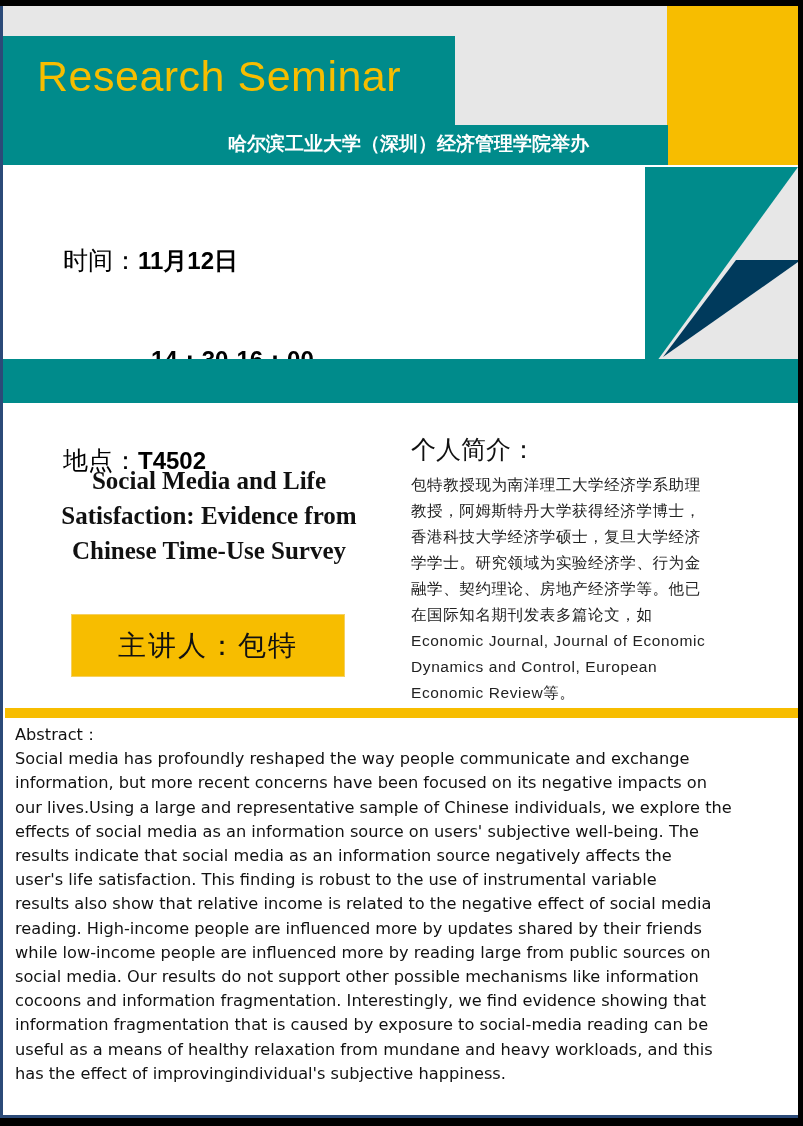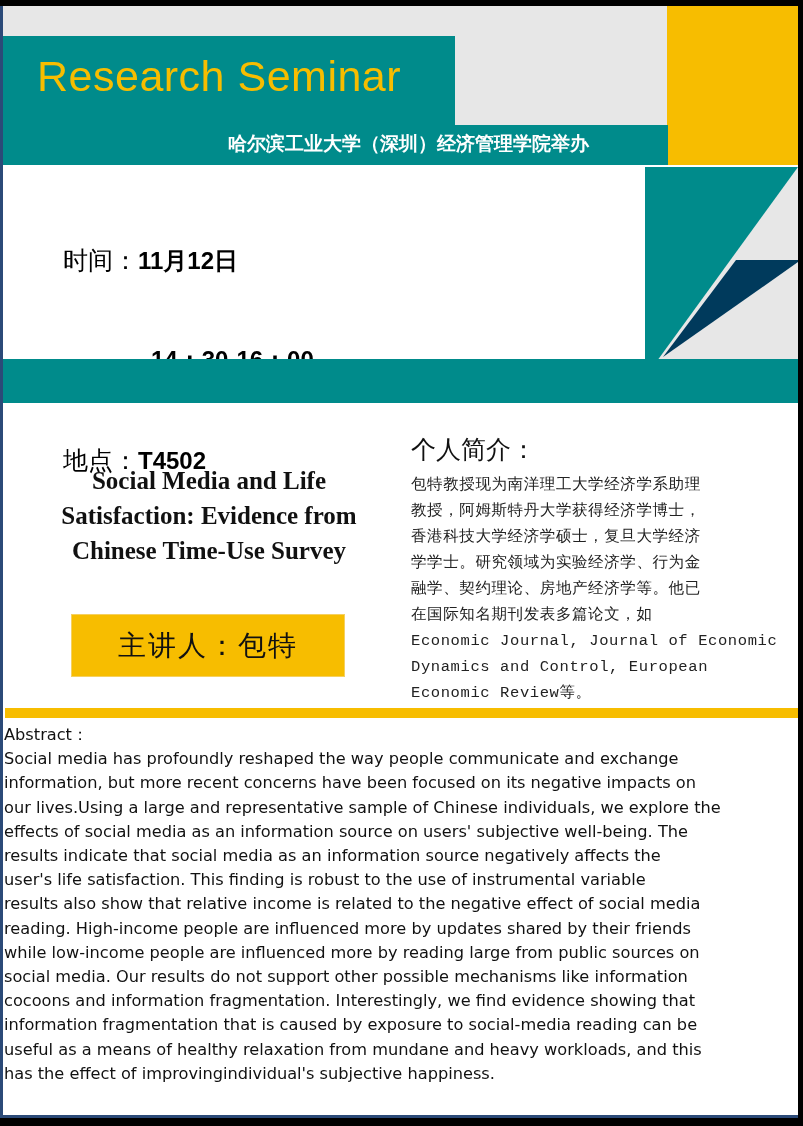--- a/index.html
+++ b/index.html
@@ -17,24 +17,24 @@
   .info-row { height: 52px; font-size: 24px; font-weight: bold; white-space: nowrap; margin-top: 48px; }
   .info-row .lbl { font-family: "DejaVu Serif", serif; font-weight: normal; font-size: 25px; }
   .info-row.indent { padding-left: 88px; }
   .yellow-box { left: 388px; top: 161px; width: 254px; height: 192px; background: #f7bd00; display: flex; flex-direction: column; align-items: center; justify-content: center; }
   .yellow-box .l1, .yellow-box .l2 { font-family: "DejaVu Serif", serif; font-size: 38px; color: #111; line-height: 52px; letter-spacing: 2px; }
   .shape-svg { left: 642px; top: 161px; }
   .teal-band { left: -3px; top: 353px; width: 801px; height: 44px; background: #008b8b; }
   .paper-title { left: 20px; top: 457px; width: 372px; text-align: center; font-family: "Liberation Serif", serif; font-weight: bold; font-size: 25px; line-height: 35px; color: #111; }
   .speaker { left: 68px; top: 608px; width: 274px; height: 63px; background: #f7bd00; border: 1px solid #f5d060; box-sizing: border-box; display: flex; align-items: center; justify-content: center; font-family: "DejaVu Serif", serif; font-size: 28px; color: #111; letter-spacing: 2px; }
   .bio-head { left: 408px; top: 427px; font-family: Liberation Sans, sans-serif; font-size: 25px; color: #111; }
-  .bio-text { left: 408px; top: 466px; width: 380px; font-family: Liberation Mono, monospace; font-size: 15.5px; line-height: 26px; color: #222; letter-spacing: 0.6px; }
+  .bio-text { left: 408px; top: 466px; width: 380px; font-family: Liberation Sans, sans-serif; font-size: 15.5px; line-height: 26px; color: #222; letter-spacing: 0.6px; }
   .bio-line { white-space: nowrap; }
   .yellow-line { left: 2px; top: 702px; width: 796px; height: 10px; background: #f7bd00; }
-  .abstract { left: 1px; top: 717px; width: 770px; font-family: "DejaVu Sans", sans-serif; font-size: 16.2px; line-height: 24.2px; color: #111; }
+  .abstract { left: 12px; top: 717px; width: 770px; font-family: "DejaVu Sans", sans-serif; font-size: 16.2px; line-height: 24.2px; color: #111; }
   .abs-line { white-space: nowrap; }
   .bottom-border { left: -3px; top: 1109px; width: 801px; height: 3px; background: #2b4a78; }
 </style>
 </head>
 <body>
 
 <div class="page">
   <div class="abs gray-top"></div>
   <div class="abs yellow-top"></div>
   <div class="abs teal-title"></div>

